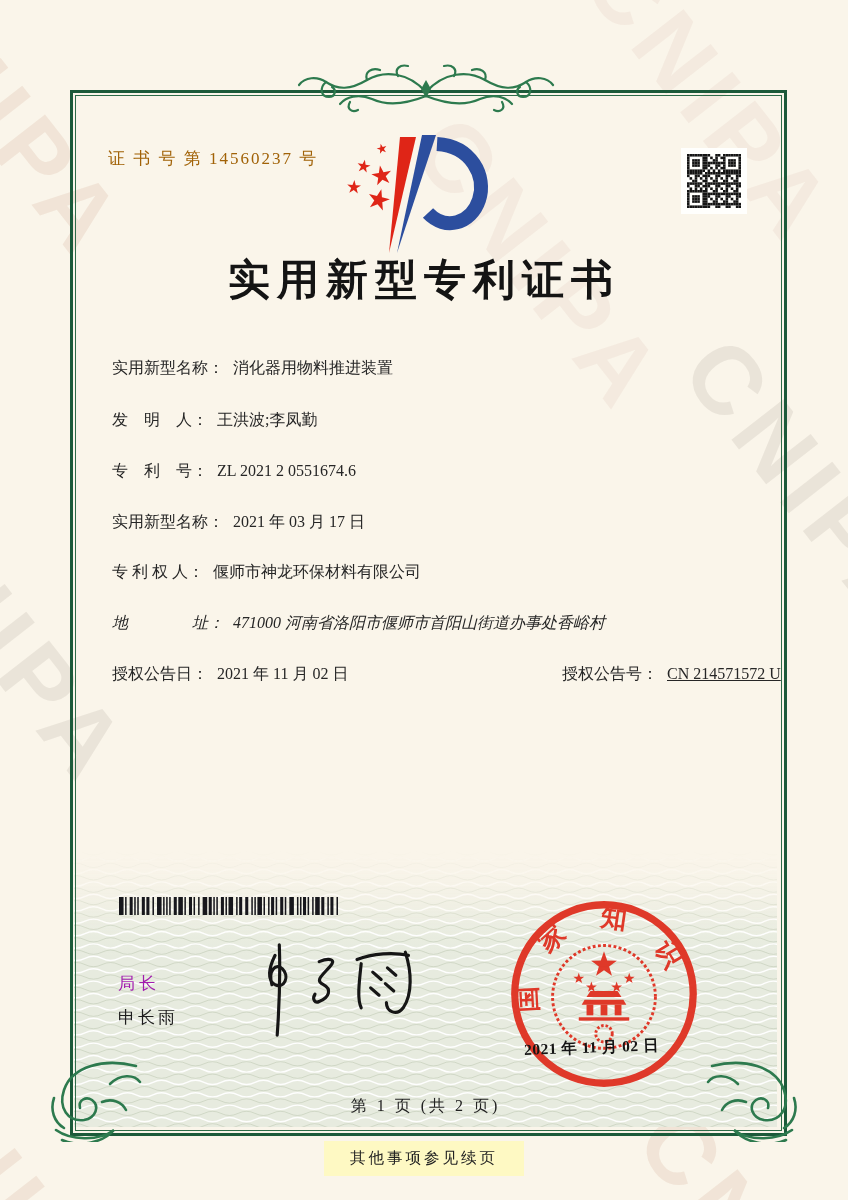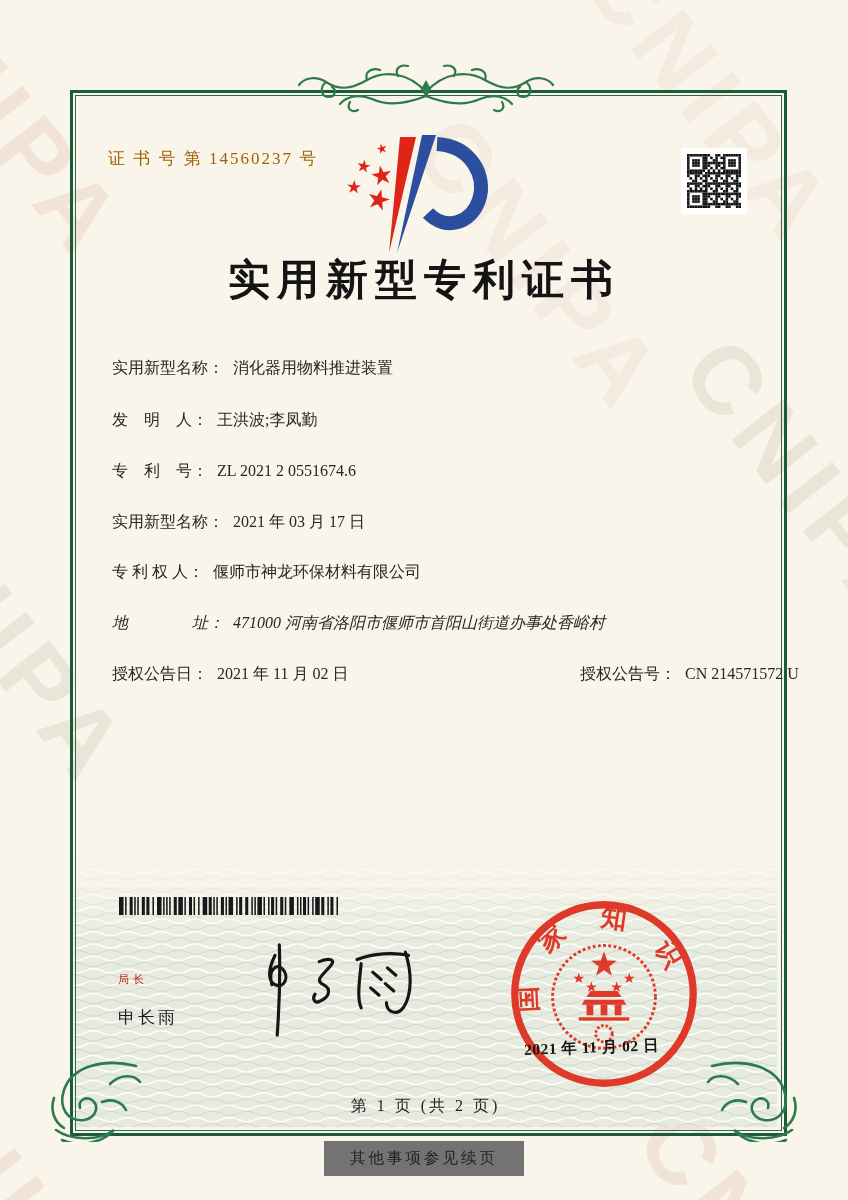--- a/index.html
+++ b/index.html
@@ -37,42 +37,42 @@
 
   .qr{position:absolute;left:681px;top:148px;width:66px;height:66px;background:#fffffd;
       display:flex;align-items:center;justify-content:center;}
 
   .title{position:absolute;left:0;top:252px;width:848px;text-align:center;
          font-size:42px;font-weight:bold;color:#141414;letter-spacing:7px;}
 
   .row{position:absolute;left:112px;font-size:16px;color:#262626;white-space:nowrap;}
   .row .lab{display:inline-block;}
   .row .val{margin-left:9px;}
-  .grant-right{position:absolute;left:468px;top:0;}
+  .grant-right{position:absolute;left:450px;top:0;text-decoration:underline;}
 
   .paras{position:absolute;left:110px;top:694px;width:638px;font-size:15.5px;
          line-height:26px;color:#2a2a2a;text-align:justify;}
   .paras p{margin:0;text-indent:2em;}
 
   .barcode{position:absolute;left:119px;top:897px;width:219px;height:18px;}
 
-  .officer-title{position:absolute;left:118px;top:972px;font-size:11px;letter-spacing:4px;color:#b91c1c;}
+  .officer-title{position:absolute;left:118px;top:972px;font-size:17px;letter-spacing:4px;color:#a21caf;}
   .officer-name{position:absolute;left:118px;top:1006px;font-size:17px;letter-spacing:3px;color:#1d1d1d;}
 
   .signature{position:absolute;left:252px;top:938px;width:210px;height:106px;}
 
   .seal{position:absolute;left:507px;top:897px;width:194px;height:194px;opacity:0.95;}
   .seal-date{position:absolute;left:524px;top:1037px;width:166px;font-size:15.5px;font-weight:bold;
              color:#151515;white-space:nowrap;letter-spacing:0.5px;transform:rotate(-2deg);}
 
   .page-info{position:absolute;left:70px;top:1096px;width:711px;text-align:center;
              font-size:16px;letter-spacing:3px;color:#222;z-index:3;}
 
   .cont-note{position:absolute;left:50%;top:1141px;transform:translateX(-50%);
-             background:#737373;padding:7px 26px;font-size:15.5px;letter-spacing:3px;color:#222;z-index:3;}
+             background:#fef9c3;padding:7px 26px;font-size:15.5px;letter-spacing:3px;color:#222;z-index:3;}
 
   .orn{position:absolute;z-index:4;}
 </style>
 </head>
 <body>
 
 <div class="page">
 
   <div class="wm pink" style="left:-62px;top:-58px;">CNIPA</div>
   <div class="wm pale" style="left:648px;top:-72px;">CNIPA</div>

